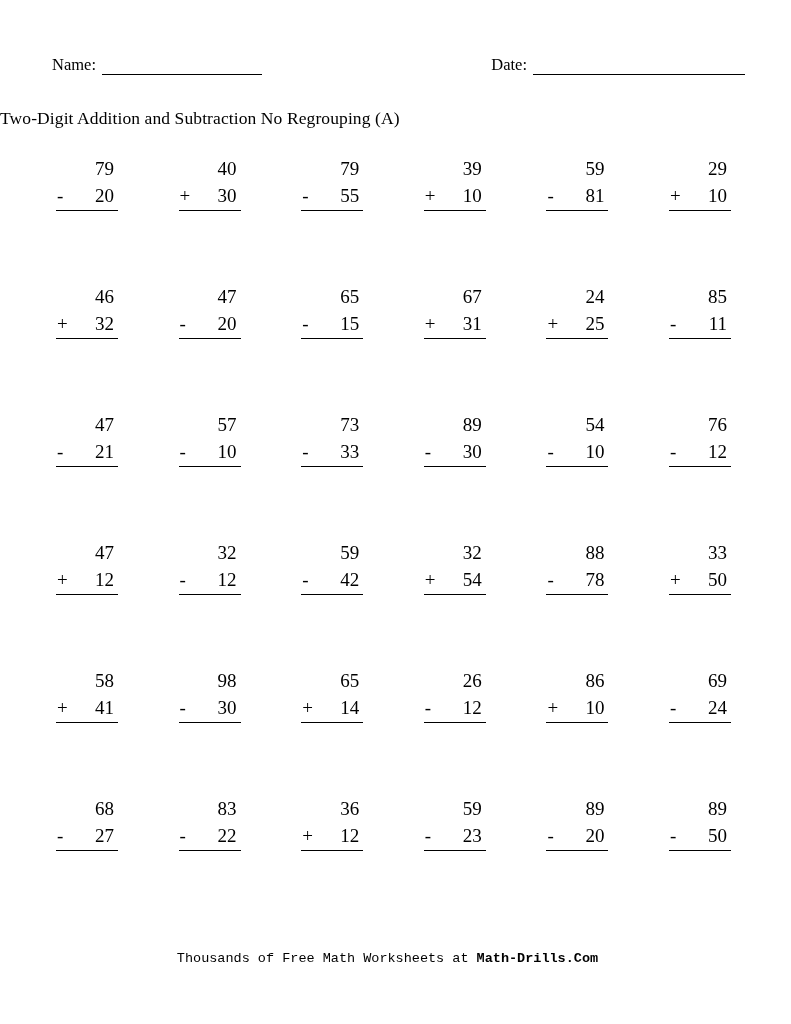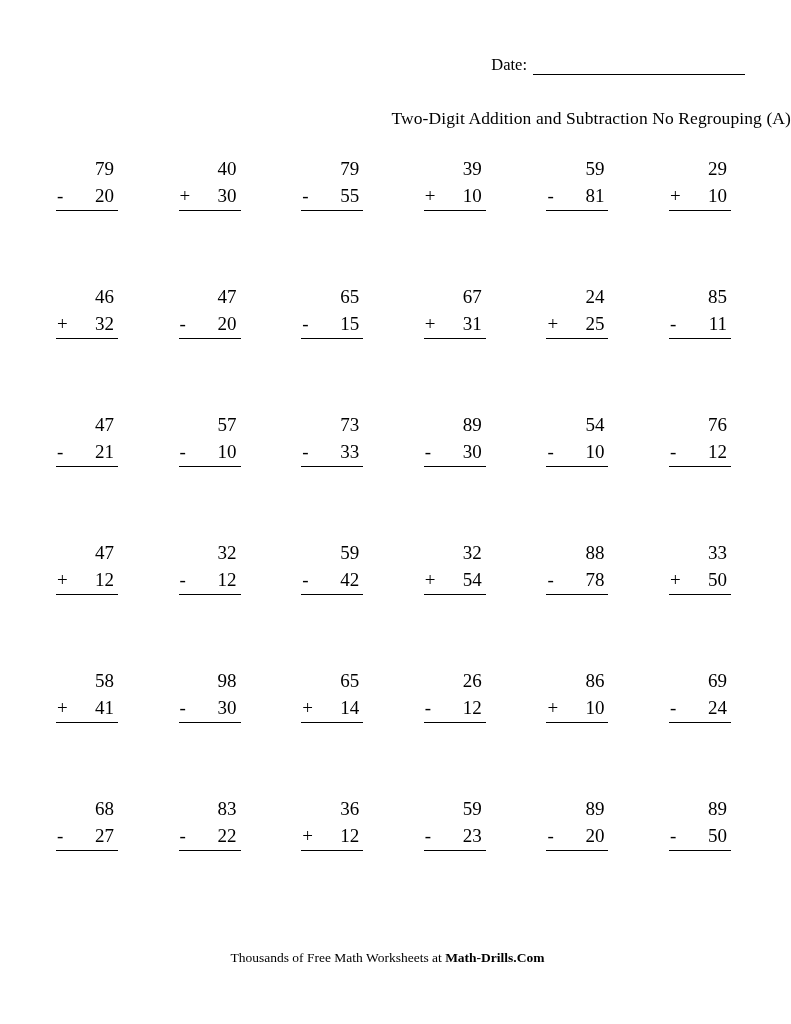--- a/index.html
+++ b/index.html
@@ -42,25 +42,24 @@
   .field-line {
     border-bottom: 1px solid #000;
     height: 15px;
   }
   .name-field .field-line { width: 160px; }
   .date-field .field-line { width: 212px; }
   .spacer-between { flex: 1 1 auto; }
 
   
   .title {
-    text-align: right;
+    text-align: left;
     font-size: 17.5px;
     margin-top: 33px;
     letter-spacing: 0.1px;
-    padding-left: 20px;
   }
 
   
   .grid {
     margin-top: 26px;
     padding: 0 48px 0 44px;
     box-sizing: border-box;
   }
   .row {
     display: flex;
@@ -95,31 +94,36 @@
   }
 
   
   .footer {
     position: absolute;
     left: 0;
     right: 16px;
     bottom: 58px;
     text-align: center;
     font-size: 13.5px;
+    font-family: Liberation Mono, monospace;
   }
   .footer .brand {
     font-weight: bold;
   }
 </style>
 </head>
 <body>
 
 <div class="page">
 
   <div class="header-row">
+    <div class="field name-field">
+      <span class="field-label">Name:</span>
+      <span class="field-line"></span>
+    </div>
     <div class="spacer-between"></div>
     <div class="field date-field">
       <span class="field-label">Date:</span>
       <span class="field-line"></span>
     </div>
   </div>
 
   <div class="title">Two-Digit Addition and Subtraction No Regrouping (A)</div>
 
   <div class="grid">

